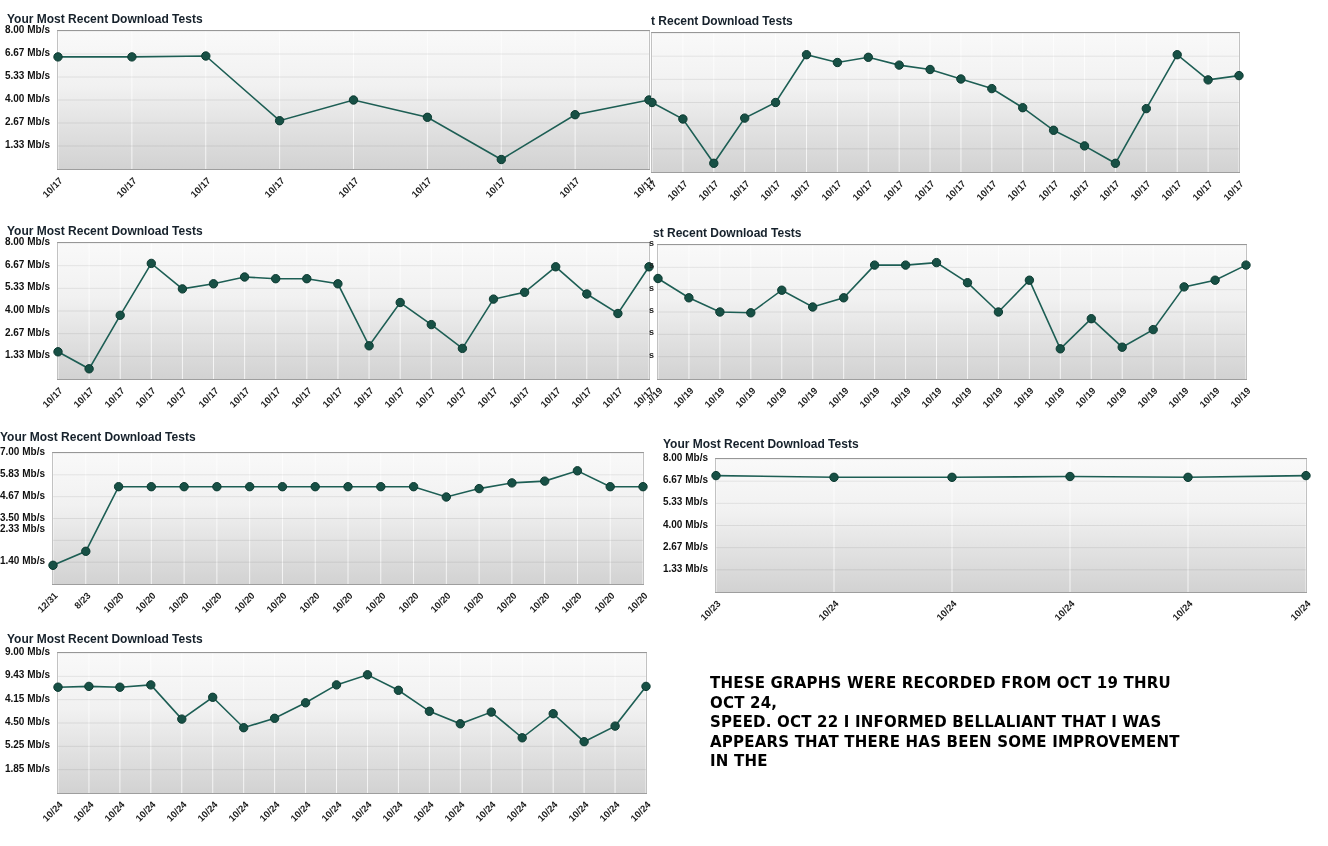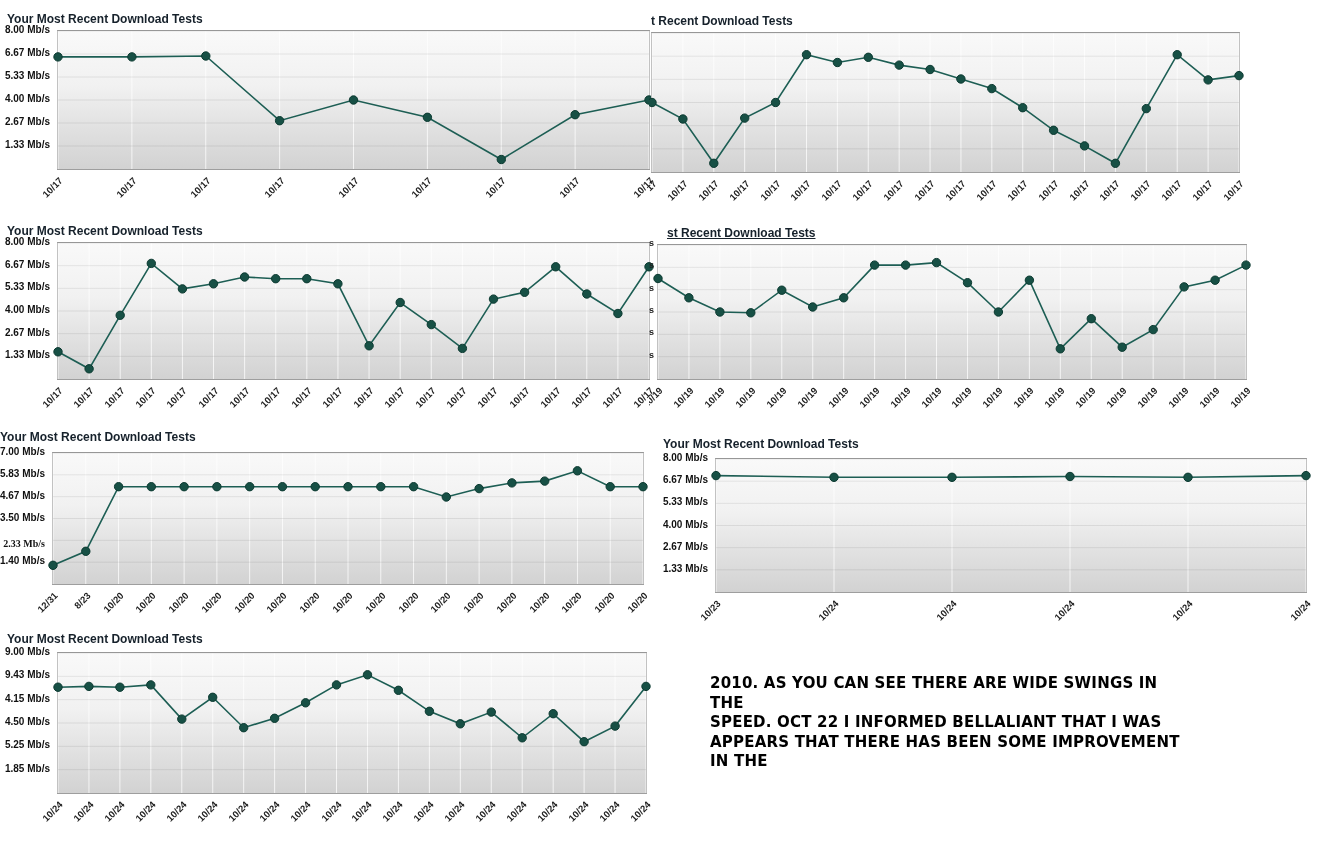--- a/index.html
+++ b/index.html
@@ -38,21 +38,21 @@
     position:absolute;top:7px;
     font-size:9.5px;font-weight:bold;color:#1d1d1d;
     white-space:nowrap;
     transform:translateX(-100%) rotate(-45deg);
     transform-origin:100% 0%;
   }
   
   .p0{left:0px;top:12px;width:649px;height:205px;}   .p0 .ctitle{margin-left:7px;height:18px;}
   .p1{left:649px;top:14px;width:679px;height:205px;} .p1 .ctitle{margin-left:2px;height:18px;}
   .p2{left:0px;top:224px;width:649px;height:200px;}  .p2 .ctitle{margin-left:7px;height:18px;}
-  .p3{left:649px;top:226px;width:679px;height:200px;}.p3 .ctitle{margin-left:18px;height:18px;text-decoration:underline;}
+  .p3{left:649px;top:226px;width:679px;height:200px;}.p3 .ctitle{margin-left:4px;height:18px;}
   .p4{left:0px;top:430px;width:649px;height:200px;}  .p4 .ctitle{margin-left:0px;height:22px;}
   .p5{left:660px;top:437px;width:668px;height:200px;}.p5 .ctitle{margin-left:3px;height:21px;}
   .p6{left:0px;top:632px;width:660px;height:214px;}  .p6 .ctitle{margin-left:7px;height:20px;}
   .annotation{
     position:absolute;left:710px;top:674px;width:485px;
     font-size:15px;font-weight:bold;line-height:19.5px;
     color:#000;letter-spacing:0.2px;
     font-family:"DejaVu Sans","Liberation Sans",sans-serif;
   }
 </style>
@@ -368,21 +368,21 @@
 </div>
 
 <div class="panel p4">
   <div class="ctitle">Your Most Recent Download Tests</div>
   <div class="cwrap">
     <div class="ycol" style="width: 45px; height: 131px;">
         <div class="ylab" style="top: -6px;">7.00 Mb/s</div>
         <div class="ylab" style="top: 15.8333px;">5.83 Mb/s</div>
         <div class="ylab" style="top: 37.6667px;">4.67 Mb/s</div>
         <div class="ylab" style="top: 59.5px;">3.50 Mb/s</div>
-        <div class="ylab" style="top: 86px; font-family: Liberation Serif, serif;">2.33 Mb/s</div>
+        <div class="ylab" style="top: 71px;">2.33 Mb/s</div>
         <div class="ylab" style="top: 103.167px;">1.40 Mb/s</div>
       </div>
     <div class="plot" style="left: 52px; width: 590px; height: 131px;">
         <svg width="590" height="131">
           <line x1="0" y1="0" x2="0" y2="131" stroke="rgba(255,255,255,0.75)" stroke-width="1"></line>
           <line x1="32.77777777777778" y1="0" x2="32.77777777777778" y2="131" stroke="rgba(255,255,255,0.75)" stroke-width="1"></line>
           <line x1="65.55555555555556" y1="0" x2="65.55555555555556" y2="131" stroke="rgba(255,255,255,0.75)" stroke-width="1"></line>
           <line x1="98.33333333333333" y1="0" x2="98.33333333333333" y2="131" stroke="rgba(255,255,255,0.75)" stroke-width="1"></line>
           <line x1="131.11111111111111" y1="0" x2="131.11111111111111" y2="131" stroke="rgba(255,255,255,0.75)" stroke-width="1"></line>
           <line x1="163.88888888888889" y1="0" x2="163.88888888888889" y2="131" stroke="rgba(255,255,255,0.75)" stroke-width="1"></line>
@@ -577,16 +577,16 @@
         <div class="xlab" style="left: 464.211px;">10/24</div>
         <div class="xlab" style="left: 495.158px;">10/24</div>
         <div class="xlab" style="left: 526.105px;">10/24</div>
         <div class="xlab" style="left: 557.053px;">10/24</div>
         <div class="xlab" style="left: 588px;">10/24</div>
       </div>
   </div>
 </div>
 
 <div class="annotation">
-    <div>2010. AS YOU CAN SEE THERE ARE WIDE SWINGS IN THE</div>
+    <div>THESE GRAPHS WERE RECORDED FROM OCT 19 THRU OCT 24,</div>
     <div>SPEED. OCT 22 I INFORMED BELLALIANT THAT I WAS</div>
     <div>APPEARS THAT THERE HAS BEEN SOME IMPROVEMENT IN THE</div>
   </div>
 
 </body></html>

